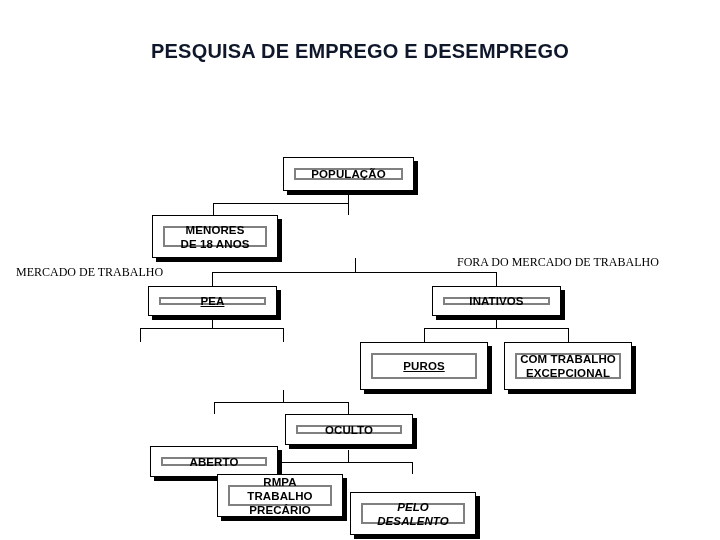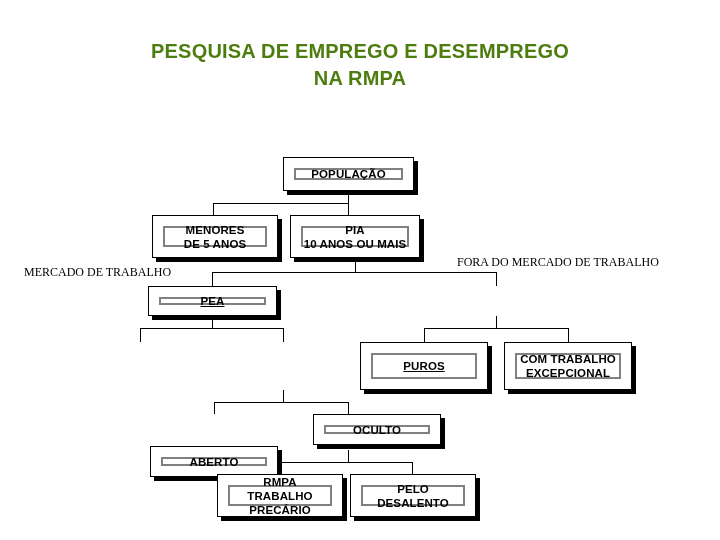--- a/index.html
+++ b/index.html
@@ -22,21 +22,21 @@
   .title {
     position: absolute;
     left: 60px;
     top: 38px;
     width: 600px;
     text-align: center;
     font-family: "Liberation Sans", sans-serif;
     font-weight: bold;
     font-size: 20px;
     line-height: 27px;
-    color: #4d7c0f;
+    color: #0f172a;
     letter-spacing: 0.2px;
   }
 
   
   .node {
     position: absolute;
     box-sizing: border-box;
     background: #ffffff;
     border: 1px solid #000000;
     padding: 10px;
@@ -81,21 +81,20 @@
   .conn.v { width: 1px; }
   .conn.h { height: 1px; }
 </style>
 </head>
 <body>
 
 <div id="canvas">
 
   <div class="title">
     <div>PESQUISA DE EMPREGO E DESEMPREGO</div>
-    <div>NA RMPA</div>
   </div>
 
   <div class="conn v" style="left:348px; top:191px; height:12px;"></div>
   <div class="conn h" style="left:213px; top:203px; width:136px;"></div>
   <div class="conn v" style="left:213px; top:203px; height:12px;"></div>
   <div class="conn v" style="left:348px; top:203px; height:12px;"></div>
 
   <div class="conn v" style="left:355px; top:258px; height:14px;"></div>
   <div class="conn h" style="left:212px; top:272px; width:285px;"></div>
   <div class="conn v" style="left:212px; top:272px; height:14px;"></div>
@@ -114,49 +113,48 @@
   <div class="conn v" style="left:283px; top:390px; height:12px;"></div>
   <div class="conn h" style="left:214px; top:402px; width:135px;"></div>
   <div class="conn v" style="left:214px; top:402px; height:12px;"></div>
   <div class="conn v" style="left:348px; top:402px; height:12px;"></div>
 
   <div class="conn v" style="left:348px; top:450px; height:12px;"></div>
   <div class="conn h" style="left:280px; top:462px; width:133px;"></div>
   <div class="conn v" style="left:280px; top:462px; height:12px;"></div>
   <div class="conn v" style="left:412px; top:462px; height:12px;"></div>
 
-  <div class="side-label" style="left:24px; top:265px;">MERCADO DE TRABALHO</div>
+  <div class="side-label" style="left:16px; top:265px;">MERCADO DE TRABALHO</div>
   <div class="side-label" style="left:457px; top:255px;text-align:center;">FORA DO MERCADO DE TRABALHO</div>
 
   <div class="node" style="left:283px; top:157px; width:131px; height:34px;">
     <div class="inner">
       <span class="label">POPULAÇÃO</span>
     </div>
   </div>
 
   <div class="node" style="left:152px; top:215px; width:126px; height:43px;">
     <div class="inner">
       <span class="label">MENORES
-DE 5 ANOS</span>
+DE 18 ANOS</span>
     </div>
   </div>
 
-  <div class="node" style="left:290px; top:215px; width:130px; height:43px;">
-    <div class="inner">
-      <span class="label">PIA
-10 ANOS OU MAIS</span>
-    </div>
-  </div>
 
   <div class="node" style="left:148px; top:286px; width:129px; height:30px;text-decoration:underline;">
     <div class="inner">
       <span class="label">PEA</span>
     </div>
   </div>
 
+  <div class="node" style="left:432px; top:286px; width:129px; height:30px;">
+    <div class="inner">
+      <span class="label">INATIVOS</span>
+    </div>
+  </div>
 
 
 
   <div class="node" style="left:360px; top:342px; width:128px; height:48px;text-decoration:underline;">
     <div class="inner">
       <span class="label">PUROS</span>
     </div>
   </div>
 
   <div class="node" style="left:504px; top:342px; width:128px; height:48px;">
@@ -165,33 +163,33 @@
 EXCEPCIONAL</span>
     </div>
   </div>
 
   <div class="node" style="left:150px; top:414px; width:128px; height:31px;margin-top:32px;">
     <div class="inner">
       <span class="label">ABERTO</span>
     </div>
   </div>
 
-  <div class="node" style="left:285px; top:414px; width:128px; height:31px;margin-left:28px;">
+  <div class="node" style="left:285px; top:414px; width:128px; height:31px;">
     <div class="inner">
       <span class="label">OCULTO</span>
     </div>
   </div>
 
   <div class="node" style="left:217px; top:474px; width:126px; height:43px;">
     <div class="inner">
       <span class="label">RMPA TRABALHO
 PRECÁRIO</span>
     </div>
   </div>
 
-  <div class="node" style="left:350px; top:474px; width:126px; height:43px;">
+  <div class="node" style="left:350px; top:492px; width:126px; height:43px;font-style:italic;">
     <div class="inner">
       <span class="label">PELO
 DESALENTO</span>
     </div>
   </div>
 
 </div>
 
 </body></html>

